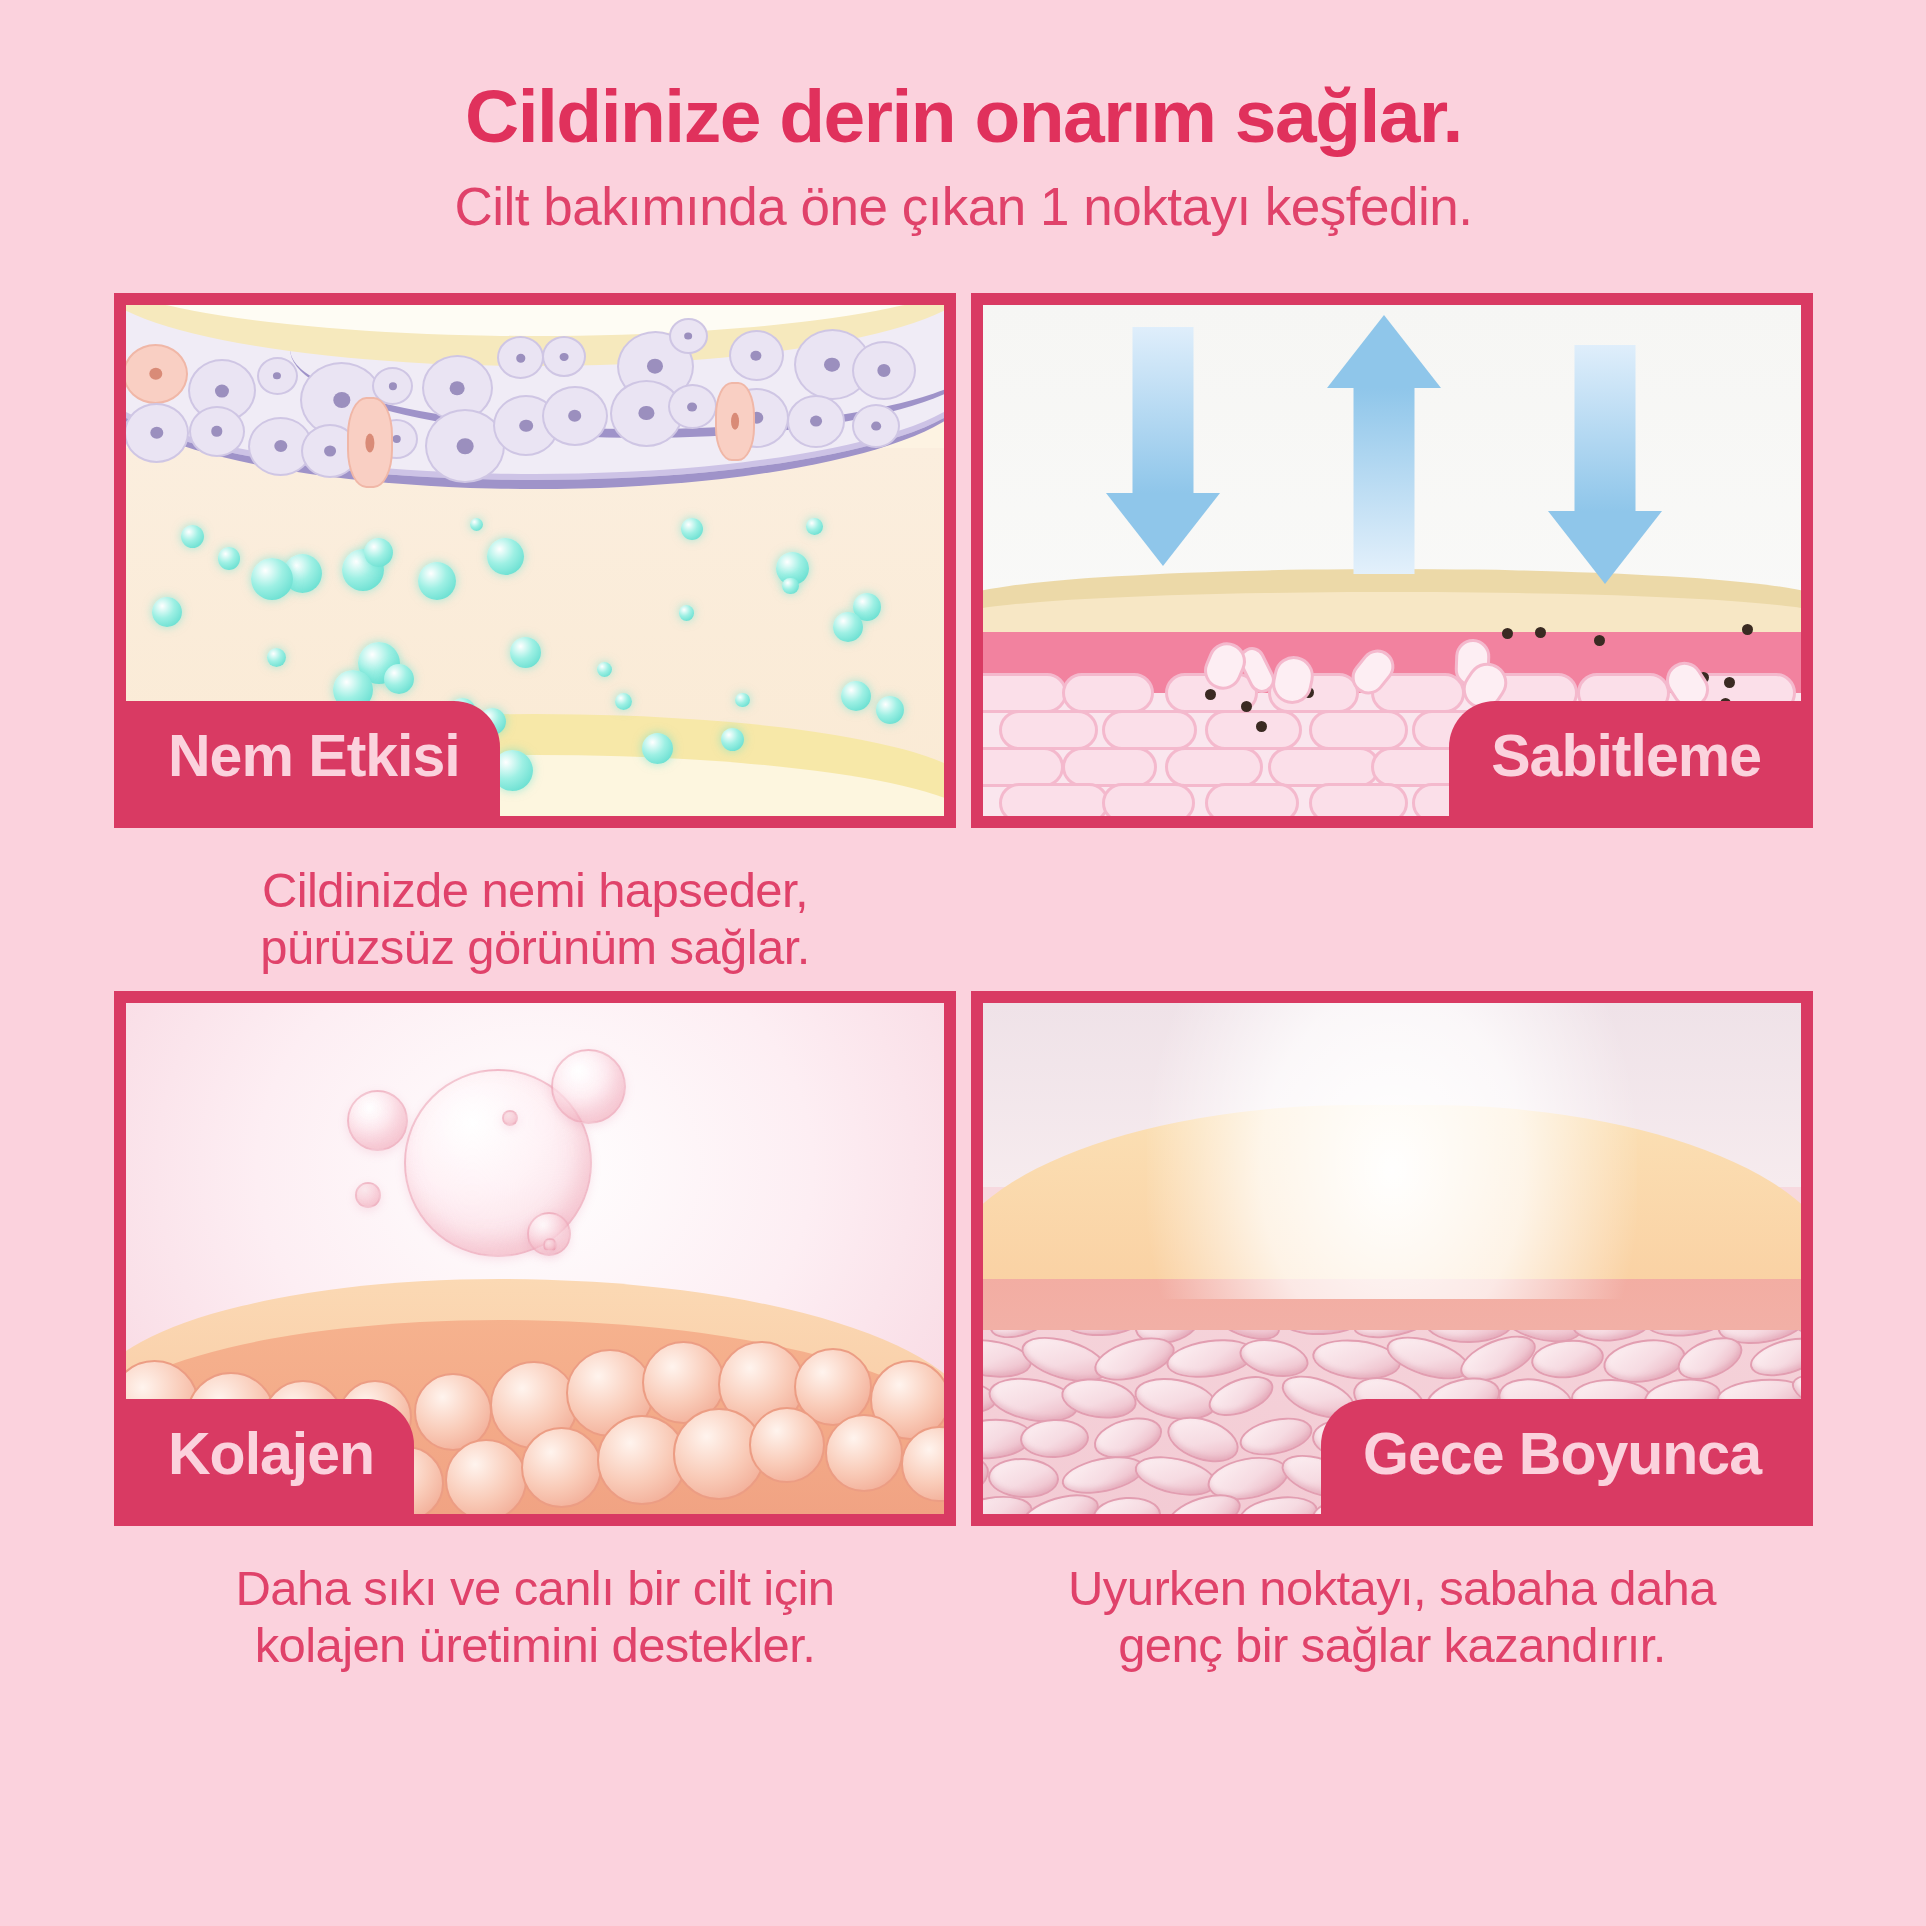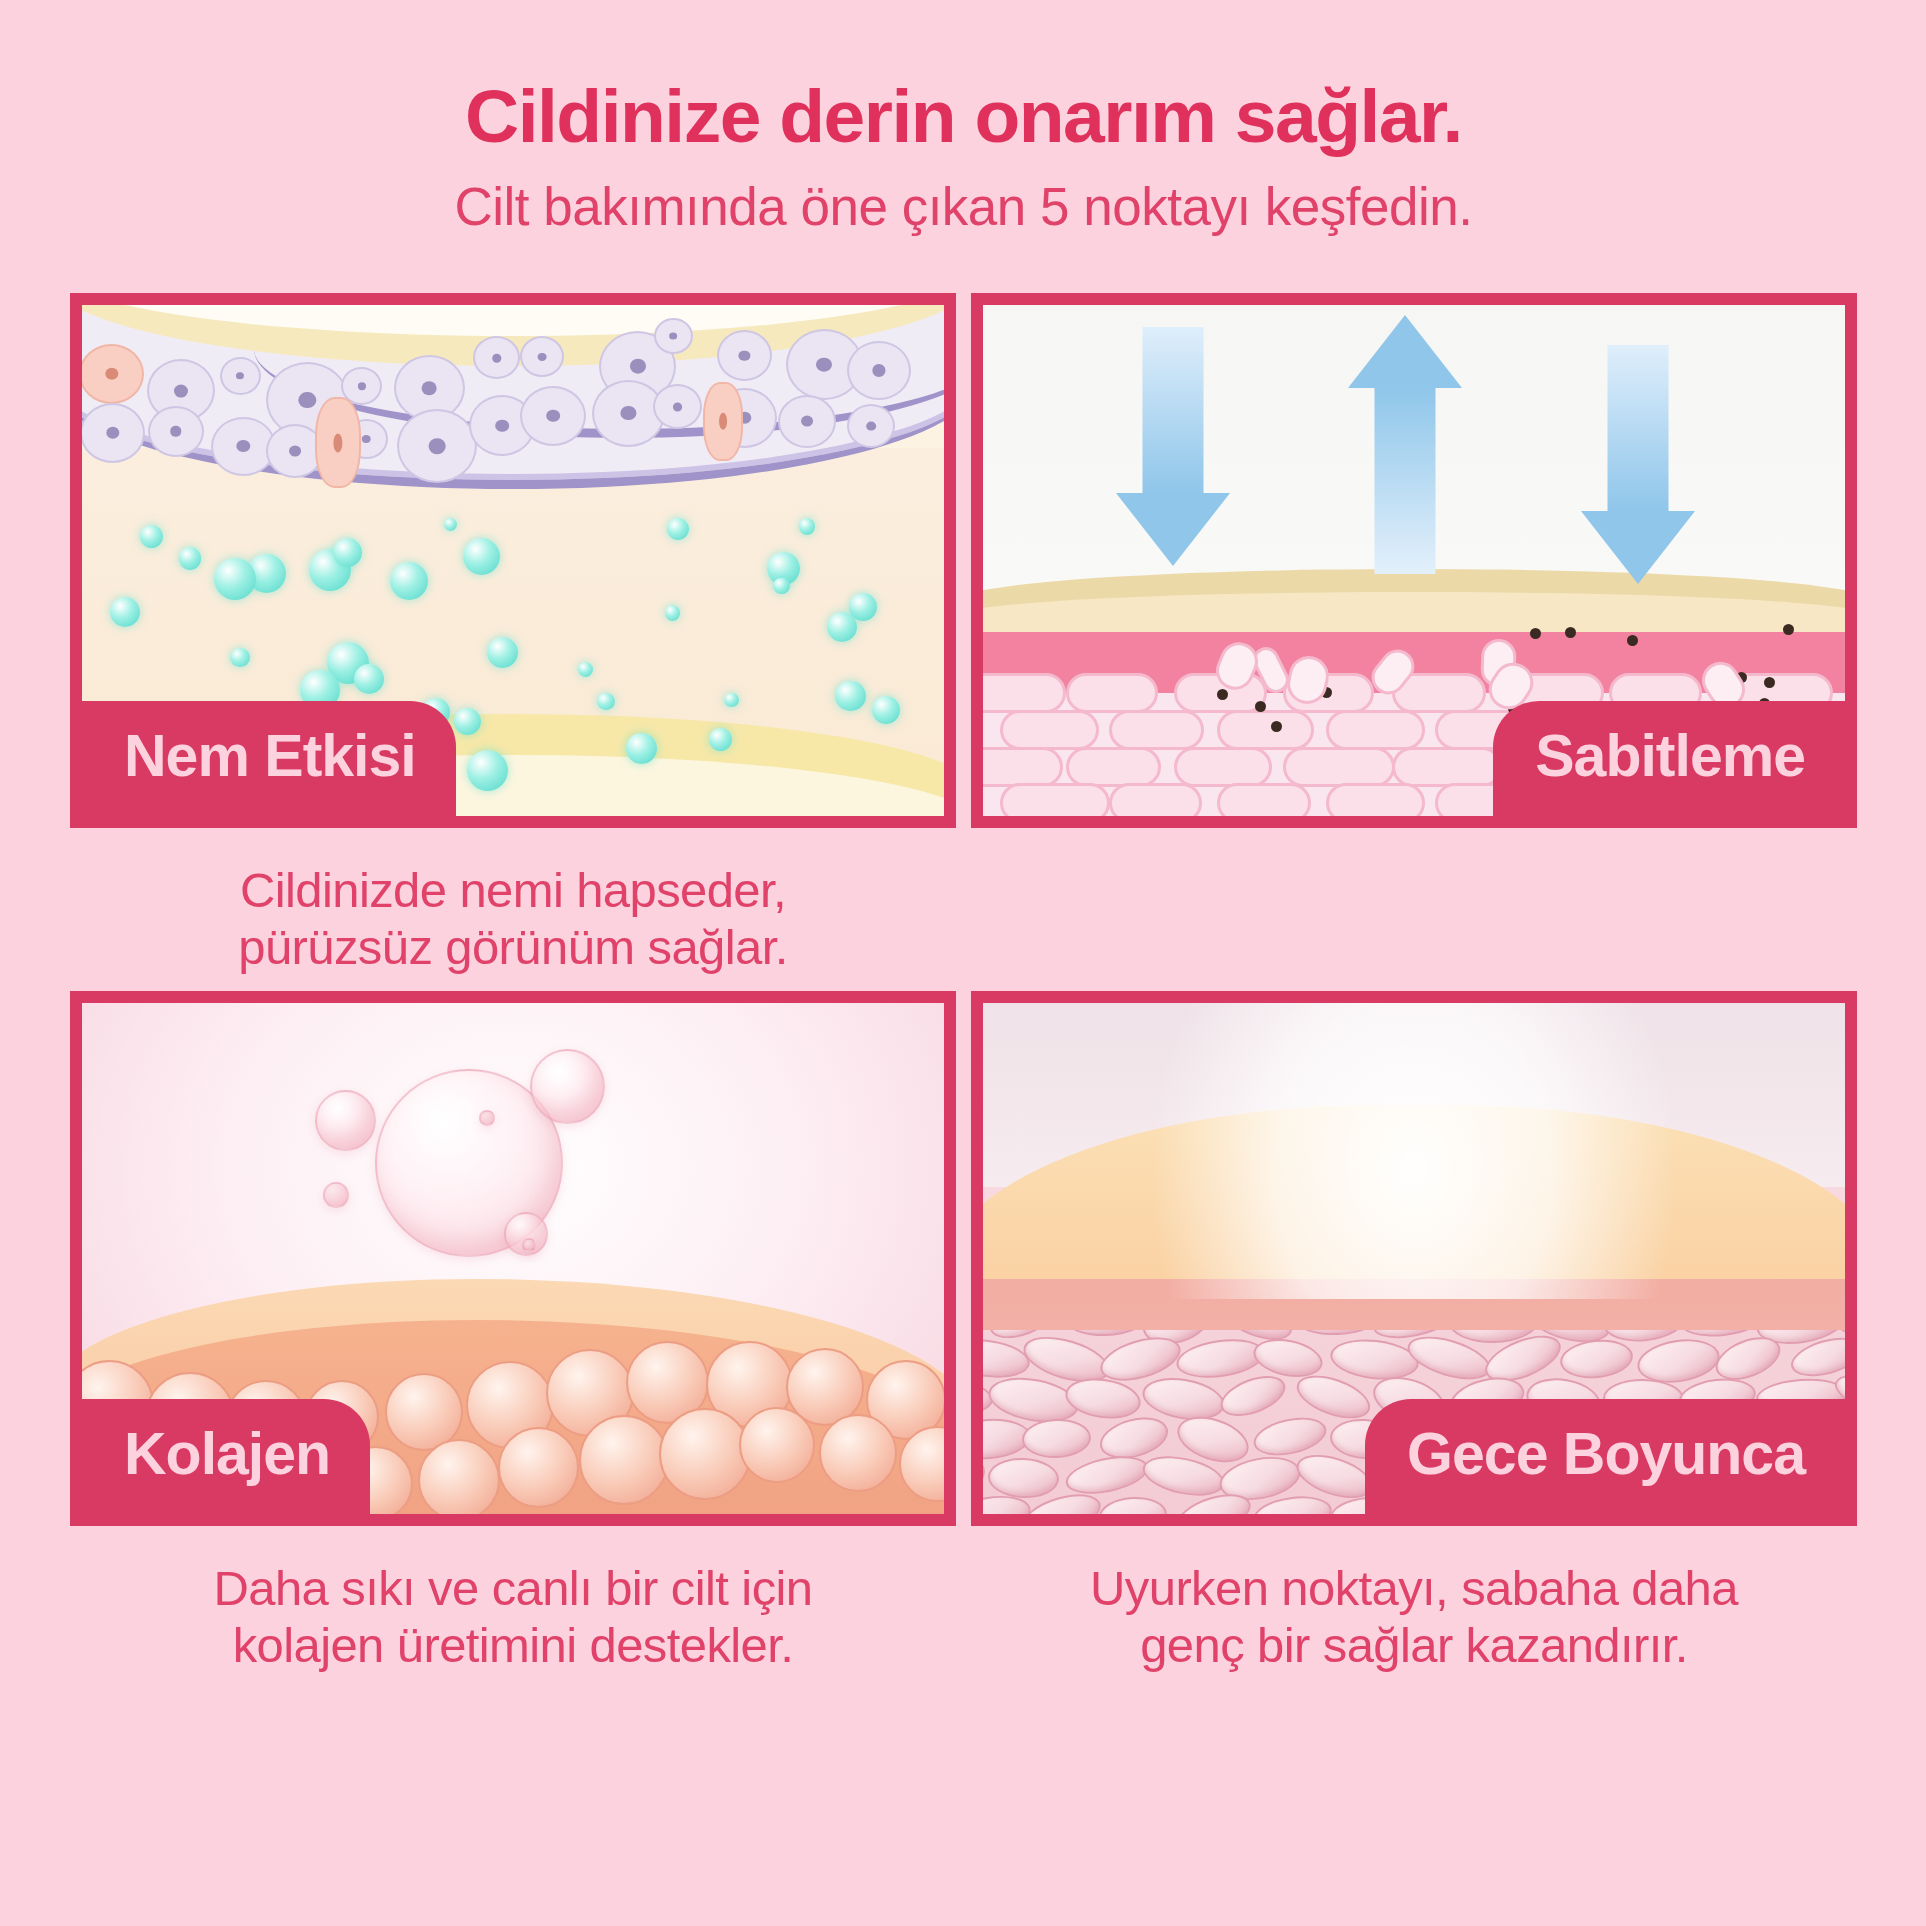--- a/index.html
+++ b/index.html
@@ -50,21 +50,21 @@
     white-space: nowrap;
   }
 
   
   .grid {
     margin-top: 57px;
     display: grid;
     grid-template-columns: 1fr 1fr;
     column-gap: 87px;
     row-gap: 61px;
-    padding: 0 70px;
+    padding: 0 114px;
     gap: 15px;
   }
 
   .card { width: 100%; }
 
   .thumb {
     position: relative;
     width: 100%;
     height: 535px;
     border: 12px solid #d93a63;
@@ -283,21 +283,21 @@
     box-shadow: inset 0 -3px 5px rgba(220,150,170,.45);
   }
 </style>
 </head>
 <body>
 
 <div class="page">
 
   <div class="header">
     <div class="title">Cildinize derin onarım sağlar.</div>
-    <div class="subtitle">Cilt bakımında öne çıkan 5 noktayı keşfedin.</div>
+    <div class="subtitle">Cilt bakımında öne çıkan 1 noktayı keşfedin.</div>
   </div>
 
   <div class="grid">
 
     <div class="card">
       <div class="thumb">
         <div class="thumb-inner ill1" id="ill1">
           <div class="dermis"></div>
           <div class="yellowband"></div>
           <div class="yellowband2"></div>

